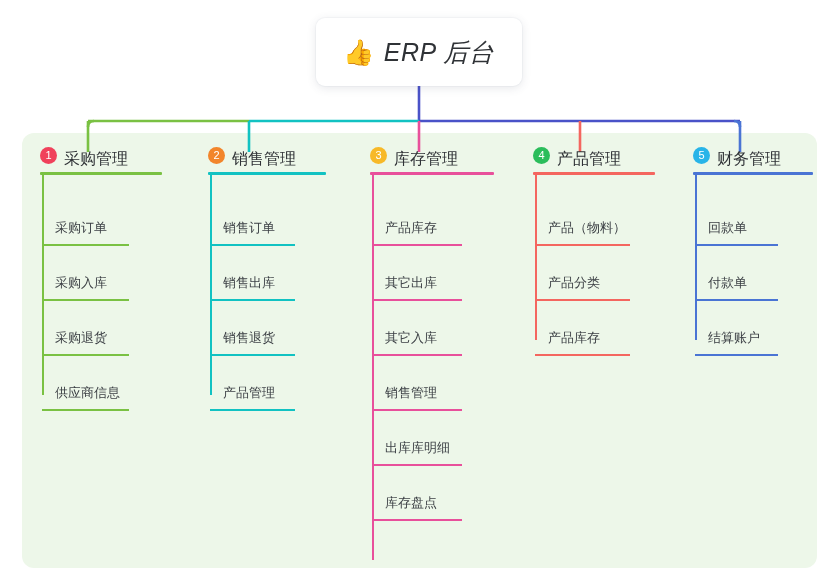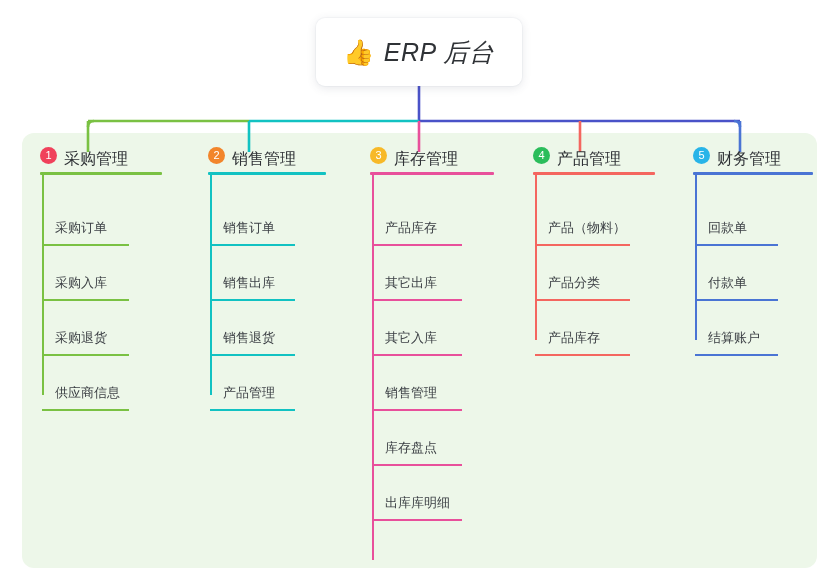--- a/index.html
+++ b/index.html
@@ -238,25 +238,25 @@
           </div>
           <div class="item">
             <span class="item-label">其它入库</span>
             <div class="item-rule" style="background: rgb(232, 80, 155); width: 90px;"></div>
           </div>
           <div class="item">
             <span class="item-label">销售管理</span>
             <div class="item-rule" style="background: rgb(232, 80, 155); width: 90px;"></div>
           </div>
           <div class="item">
+            <span class="item-label">出库库明细</span>
+            <div class="item-rule" style="background: rgb(232, 80, 155); width: 90px;"></div>
+          </div>
+          <div class="item">
             <span class="item-label">库存盘点</span>
-            <div class="item-rule" style="background: rgb(232, 80, 155); width: 90px;"></div>
-          </div>
-          <div class="item">
-            <span class="item-label">出库库明细</span>
             <div class="item-rule" style="background: rgb(232, 80, 155); width: 90px;"></div>
           </div>
         </div>
       </div>
       <div class="column" style="left: 515px; width: 150px;">
         <div class="col-header">
           <span class="badge" style="background: rgb(43, 189, 91);">4</span>
           <span class="col-title">产品管理</span>
         </div>
         <div class="header-rule" style="background: rgb(244, 102, 95); width: 122px; margin-left: 18px;"></div>

